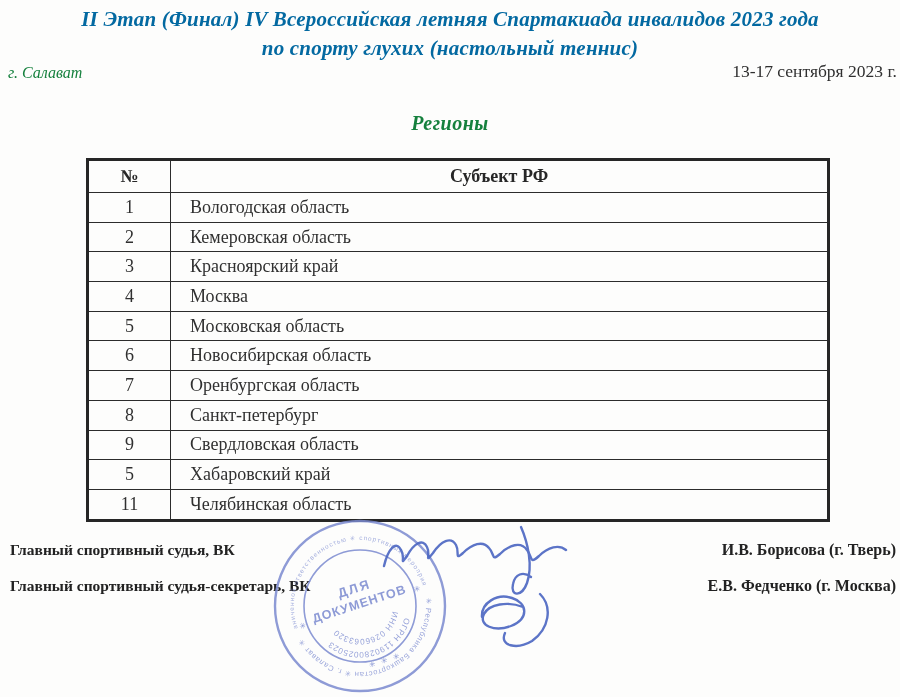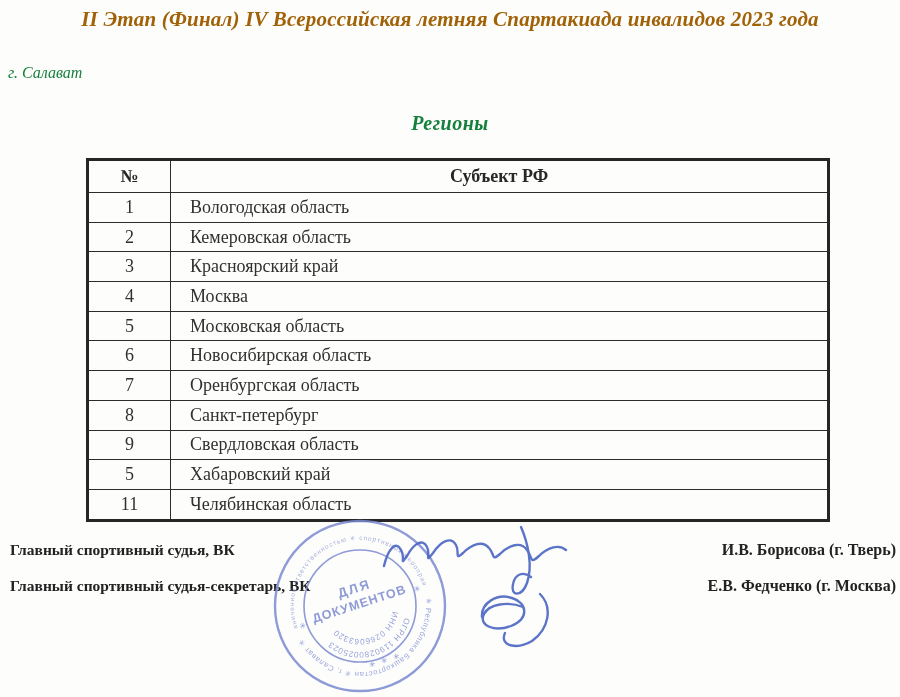--- a/index.html
+++ b/index.html
@@ -3,21 +3,21 @@
 <meta charset="utf-8">
 <style>
   html,body { margin:0; padding:0; background:#e8e8e8; }
   .page {
     position:relative; width:900px; height:697px; margin:0 auto;
     background:#fdfdfc; overflow:hidden;
     font-family:"Liberation Serif", serif; color:#2e2e2e;
   }
   .title-line {
     position:absolute; left:0; right:0; text-align:center;
-    font-weight:bold; font-style:italic; font-size:21px; color:#a16207;
+    font-weight:bold; font-style:italic; font-size:21px; color:#0369a1;
     letter-spacing:.2px;
   }
   .title-line.l1 { top:7px; }
   .title-line.l2 { top:36px; }
   .place {
     position:absolute; left:8px; top:64px;
     font-style:italic; font-size:16px; color:#15803d;
   }
   .date {
     position:absolute; right:3px; top:61px;
@@ -51,22 +51,24 @@
   .overlay { position:absolute; left:0; top:0; pointer-events:none; }
   .stamp-text { fill:#7b8ad0; font-family:"Liberation Sans", sans-serif; }
   .sig-ink { stroke:#4b66c2; fill:none; stroke-linecap:round; }
 </style>
 </head>
 <body>
 
 <div class="page">
 
   <div class="title-line l1">II Этап (Финал) IV Всероссийская летняя Спартакиада инвалидов 2023 года</div>
+  <div class="title-line l2">по спорту глухих (настольный теннис)</div>
 
   <div class="place">г. Салават</div>
+  <div class="date">13-17 сентября 2023 г.</div>
 
   <div class="section-heading">Регионы</div>
 
   <table class="regions">
     <thead>
       <tr>
         <th class="num">№</th>
         <th>Субъект РФ</th>
       </tr>
     </thead>

